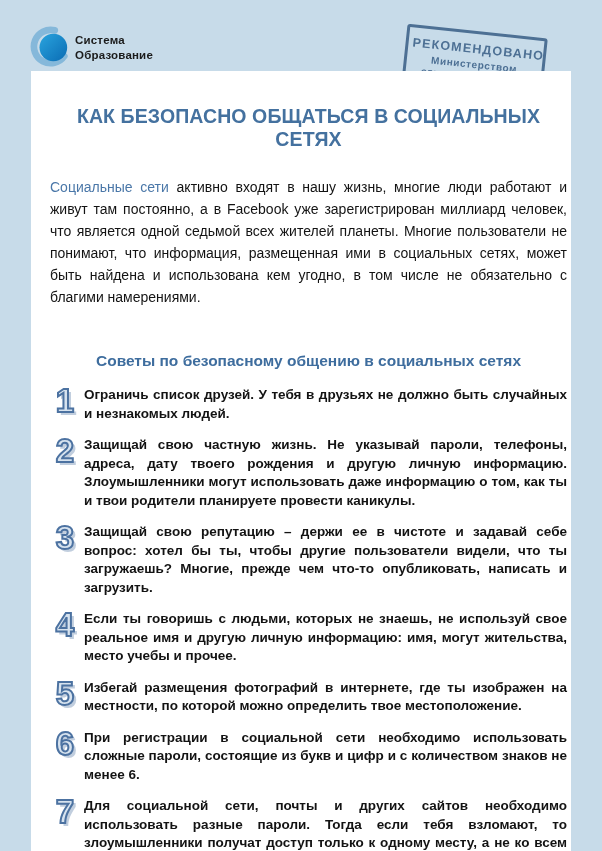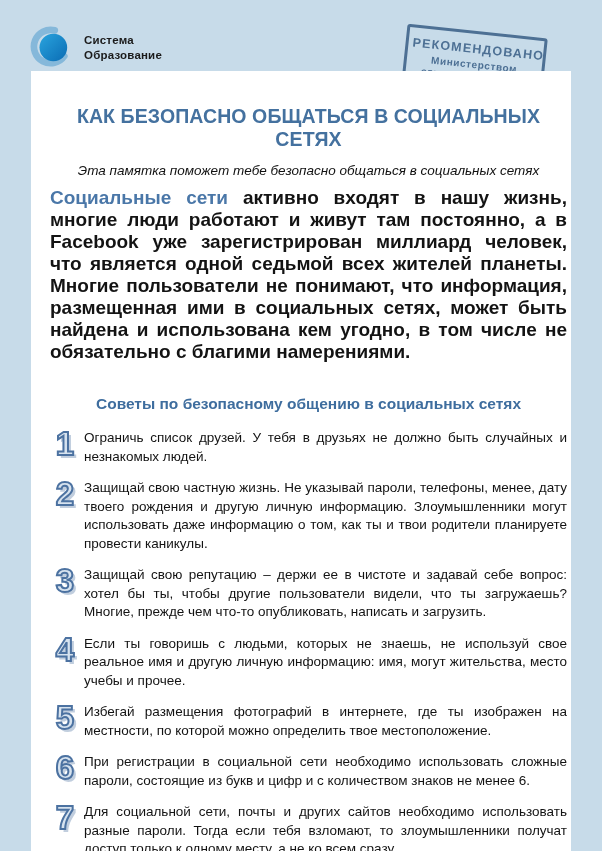--- a/index.html
+++ b/index.html
@@ -12,21 +12,21 @@
     font-family: "Liberation Sans", sans-serif;
     overflow: hidden;
   }
   
   .logo {
     position: absolute;
     top: 26px;
     left: 29px;
     display: flex;
     align-items: center;
-    gap: 13px;
+    gap: 4px;
   }
   .logo-text {
     font-size: 11.5px;
     font-weight: bold;
     color: #1b1b1b;
     line-height: 1.3;
     letter-spacing: 0.2px;
   }
   
   .stamp {
@@ -65,30 +65,30 @@
   }
   .subtitle {
     text-align: center;
     font-style: italic;
     font-size: 13.5px;
     color: #111111;
     margin-top: 12px;
     font-weight: normal;
   }
   .intro {
-    margin-top: 9px;
-    font-size: 19px;
-    font-weight: bold;
+    margin-top: 25px;
+    font-size: 14px;
+    font-weight: normal;
     line-height: 22px;
     color: #131313;
     text-align: justify;
   }
   .intro .lead { color: #4a77a8; }
   .tips-heading {
-    margin-top: 32px;
+    margin-top: 44px;
     text-align: center;
     font-size: 15.5px;
     font-weight: bold;
     color: #3e6d9e;
   }
   .tips { margin-top: 16px; }
   .tip {
     display: flex;
     align-items: flex-start;
     margin-bottom: 13px;
@@ -102,21 +102,21 @@
     font-weight: bold;
     color: #d7e3ef;
     -webkit-text-stroke: 2px #4c72a1;
     text-shadow: 3px 3px 0 rgba(77, 114, 160, 0.35);
     margin-top: -2px;
   }
   .tip-text {
     flex: 1;
     margin-left: 4px;
     font-size: 13.5px;
-    font-weight: normal;
+    font-weight: bold;
     line-height: 18.5px;
     color: #131313;
     text-align: justify;
   }
 </style>
 </head>
 <body>
 
 <div class="page">
 
@@ -138,35 +138,34 @@
   </div>
 
   <div class="stamp">
     <div class="stamp-l1">РЕКОМЕНДОВАНО</div>
     <div class="stamp-l2">Министерством</div>
     <div class="stamp-l3">ОБРАЗОВАНИЯ И НАУКИ</div>
   </div>
 
   <div class="card">
     <h1 class="title">КАК БЕЗОПАСНО ОБЩАТЬСЯ В СОЦИАЛЬНЫХ СЕТЯХ</h1>
-    <p class="subtitle">Эта памятка поможет тебе безопасно общаться в социальных сетях</p>
 
     <p class="intro"><span class="lead">Социальные сети</span><span> активно входят в нашу жизнь, многие люди работают и живут там постоянно, а в Facebook уже зарегистрирован миллиард человек, что является одной седьмой всех жителей планеты. Многие пользователи не понимают, что информация, размещенная ими в социальных сетях, может быть найдена и использована кем угодно, в том числе не обязательно с благими намерениями.</span></p>
 
     <h2 class="tips-heading">Советы по безопасному общению в социальных сетях</h2>
 
     <div class="tips">
   <div class="tip">
     <div class="tip-num">1</div>
     <div class="tip-text">Ограничь список друзей. У тебя в друзьях не должно быть случайных и незнакомых людей.</div>
   </div>
 
   <div class="tip">
     <div class="tip-num">2</div>
-    <div class="tip-text">Защищай свою частную жизнь. Не указывай пароли, телефоны, менее, дату твоего рождения и другую личную информацию. Злоумышленники могут использовать даже информацию о том, как ты и твои родители планируете провести каникулы.</div>
+    <div class="tip-text">Защищай свою частную жизнь. Не указывай пароли, телефоны, адреса, дату твоего рождения и другую личную информацию. Злоумышленники могут использовать даже информацию о том, как ты и твои родители планируете провести каникулы.</div>
   </div>
 
   <div class="tip">
     <div class="tip-num">3</div>
     <div class="tip-text">Защищай свою репутацию – держи ее в чистоте и задавай себе вопрос: хотел бы ты, чтобы другие пользователи видели, что ты загружаешь? Многие, прежде чем что-то опубликовать, написать и загрузить.</div>
   </div>
 
   <div class="tip">
     <div class="tip-num">4</div>
     <div class="tip-text">Если ты говоришь с людьми, которых не знаешь, не используй свое реальное имя и другую личную информацию: имя, могут жительства, место учебы и прочее.</div>

